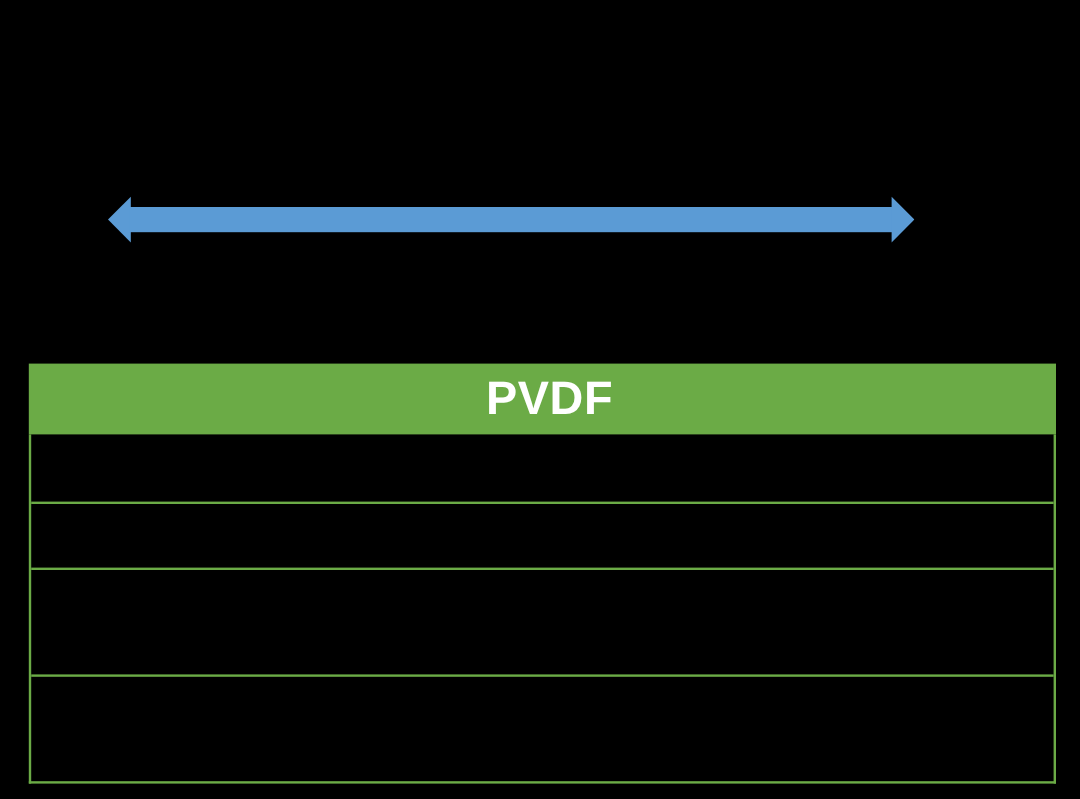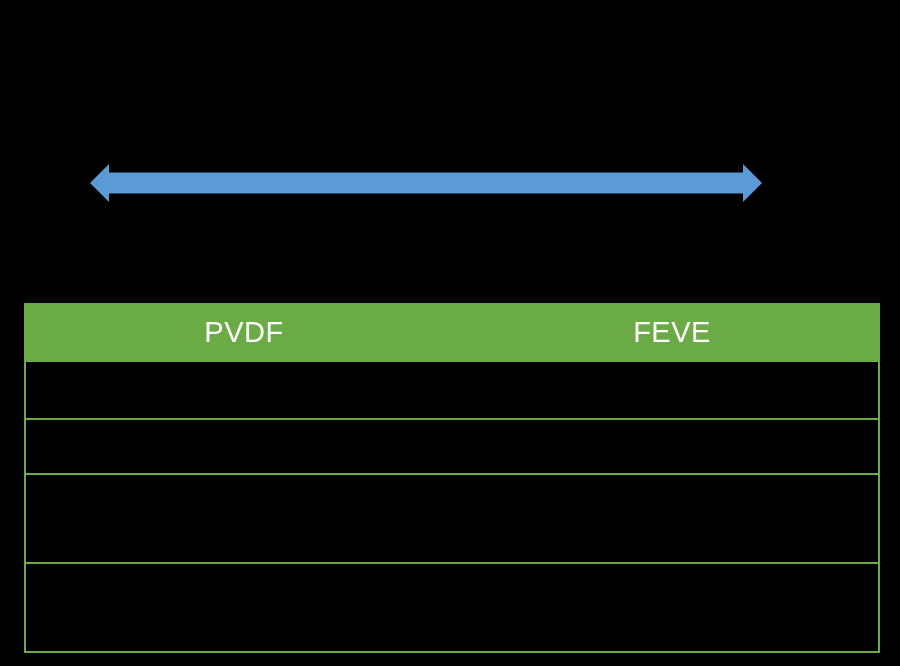--- a/index.html
+++ b/index.html
@@ -33,22 +33,22 @@
     display: flex;
     height: 59px;
     background: var(--table_green, #6BAB46);
   }
   .cmp-th {
     flex: 1 1 50%;
     display: flex;
     align-items: center;
     justify-content: center;
     color: var(--header_text, #FFFFFF);
-    font-weight: normal;
-    font-size: 29px;
+    font-weight: bold;
+    font-size: 39px;
     letter-spacing: 0.5px;
     padding-left: 12px;
   }
   .cmp-body {
     border-left: 2px solid var(--table_green, #6BAB46);
     border-right: 2px solid var(--table_green, #6BAB46);
     border-bottom: 2px solid var(--table_green, #6BAB46);
   }
   .cmp-row {
     display: flex;
@@ -76,21 +76,20 @@
     <svg width="672" height="40" viewBox="0 0 672 40" xmlns="http://www.w3.org/2000/svg" aria-hidden="true">
       <polygon class="arrow-shape" points="0,20 19,1 19,39"></polygon>
       <rect class="arrow-shape" x="18" y="9.5" width="636" height="21"></rect>
       <polygon class="arrow-shape" points="672,20 653,1 653,39"></polygon>
     </svg>
   </div>
 
   <div class="cmp-table">
     <div class="cmp-head">
       <div class="cmp-th">PVDF</div>
-      <div class="cmp-th">FEVE</div>
     </div>
     <div class="cmp-body">
       <div class="cmp-row r1">
         <div class="cmp-cell"></div>
         <div class="cmp-cell"></div>
       </div>
       <div class="cmp-row r2">
         <div class="cmp-cell"></div>
         <div class="cmp-cell"></div>
       </div>

